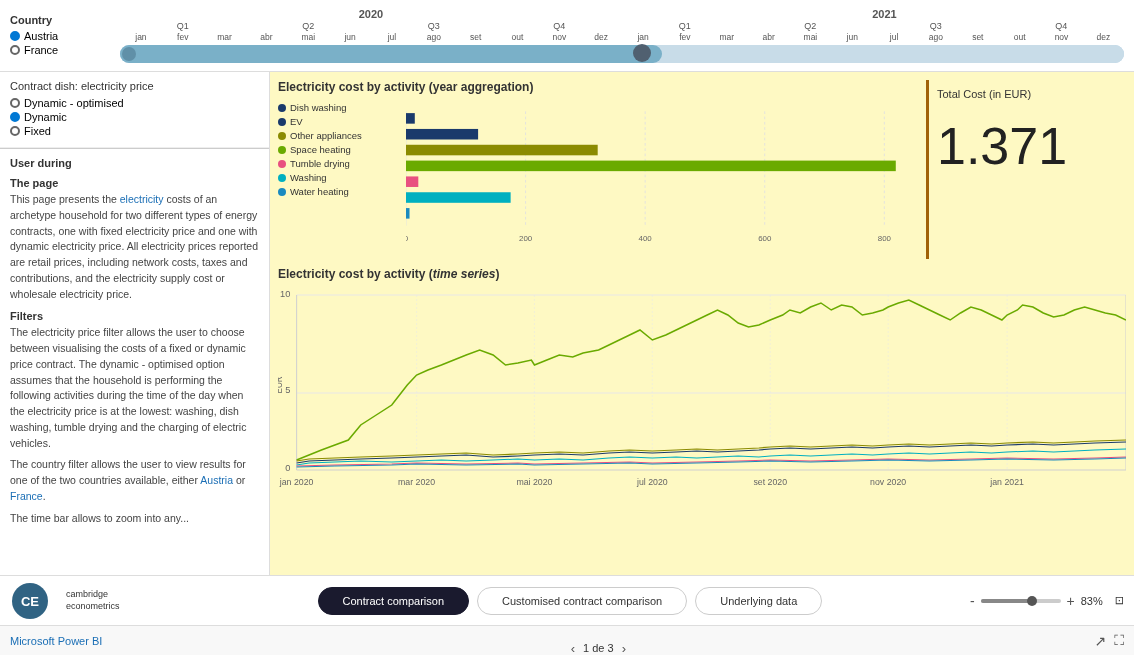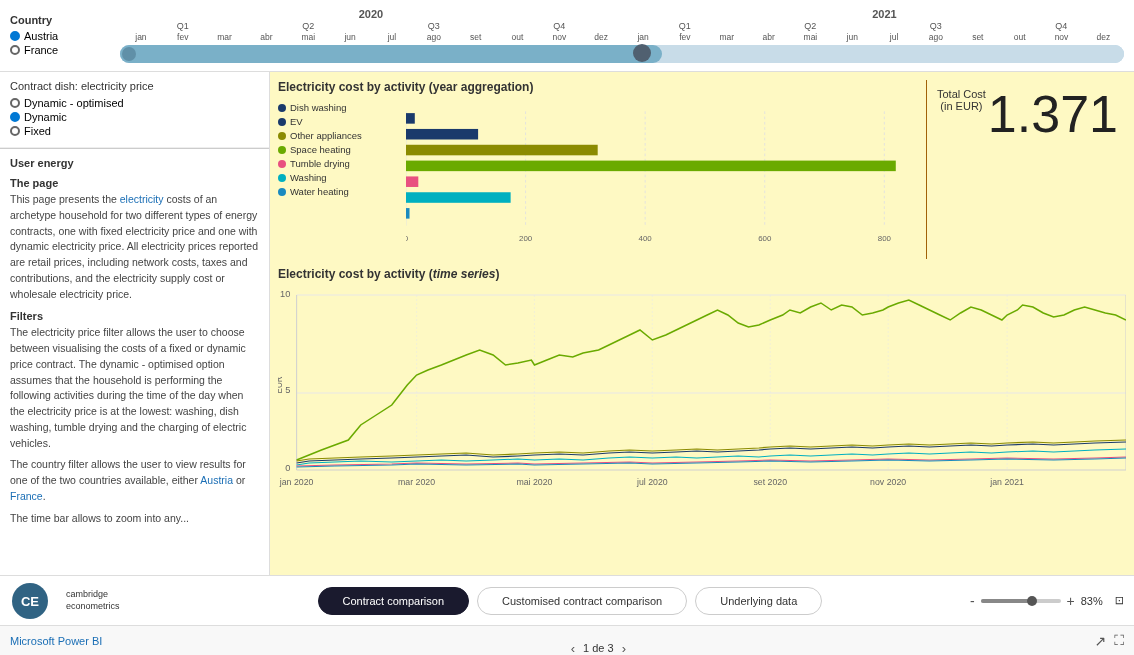--- a/index.html
+++ b/index.html
@@ -38,21 +38,21 @@
 
     
     .bar-chart-section { display: flex; gap: 10px; margin-bottom: 8px; }
     .bar-chart-main { flex: 1; }
     .chart-title { font-size: 12px; font-weight: 600; color: #333; margin-bottom: 8px; }
     .bar-legend { font-size: 9.5px; color: #333; display: flex; flex-direction: column; gap: 3px; margin-bottom: 4px; }
     .legend-item { display: flex; align-items: center; gap: 4px; }
     .legend-dot { width: 8px; height: 8px; border-radius: 50%; flex-shrink: 0; }
 
     
-    .total-cost-box { width: 200px; display: flex; flex-direction: row; align-items: flex-start; justify-content: flex-start; padding: 8px; border-left: 1px solid #a16207; text-align: center; }
+    .total-cost-box { width: 200px; display: flex; flex-direction: column; align-items: flex-start; justify-content: flex-start; padding: 8px; border-left: 3px solid #a16207; text-align: center; }
     .total-cost-title { font-size: 11px; color: #333; font-weight: 500; margin-bottom: 20px; }
     .total-cost-value { font-size: 52px; font-weight: 300; color: #222; line-height: 1; }
 
     
     .time-series-section { flex: 1; min-height: 0; }
     .time-series-title { font-size: 12px; font-weight: 600; color: #333; margin-bottom: 4px; }
     .time-series-chart { position: relative; height: 220px; }
 
     
     .bottom-bar { height: 50px; background: #fff; border-top: 1px solid #ddd; display: flex; align-items: center; padding: 0 10px; gap: 0; }
@@ -167,21 +167,21 @@
         <div class="radio-option">
           <div class="radio-circle selected"></div>
           <span>Dynamic</span>
         </div>
         <div class="radio-option">
           <div class="radio-circle unselected"></div>
           <span>Fixed</span>
         </div>
       </div>
       <div class="user-guide">
-        <h3>User energy</h3>
+        <h3>User during</h3>
         <h4>The page</h4>
         <p>This page presents the <span class="highlight">electricity</span> costs of an archetype household for two different types of energy contracts, one with fixed electricity price and one with dynamic electricity price. All electricity prices reported are retail prices, including network costs, taxes and contributions, and the electricity supply cost or wholesale electricity price.</p>
         <h4>Filters</h4>
         <p>The electricity price filter allows the user to choose between visualising the costs of a fixed or dynamic price contract. The dynamic - optimised option assumes that the household is performing the following activities during the time of the day when the electricity price is at the lowest: washing, dish washing, tumble drying and the charging of electric vehicles.</p>
         <p>The country filter allows the user to view results for one of the two countries available, either <span class="highlight">Austria</span> or <span class="highlight">France</span>.</p>
         <p>The time bar allows to zoom into any...</p>
       </div>
     </div>
 
     <div class="right-panel">

